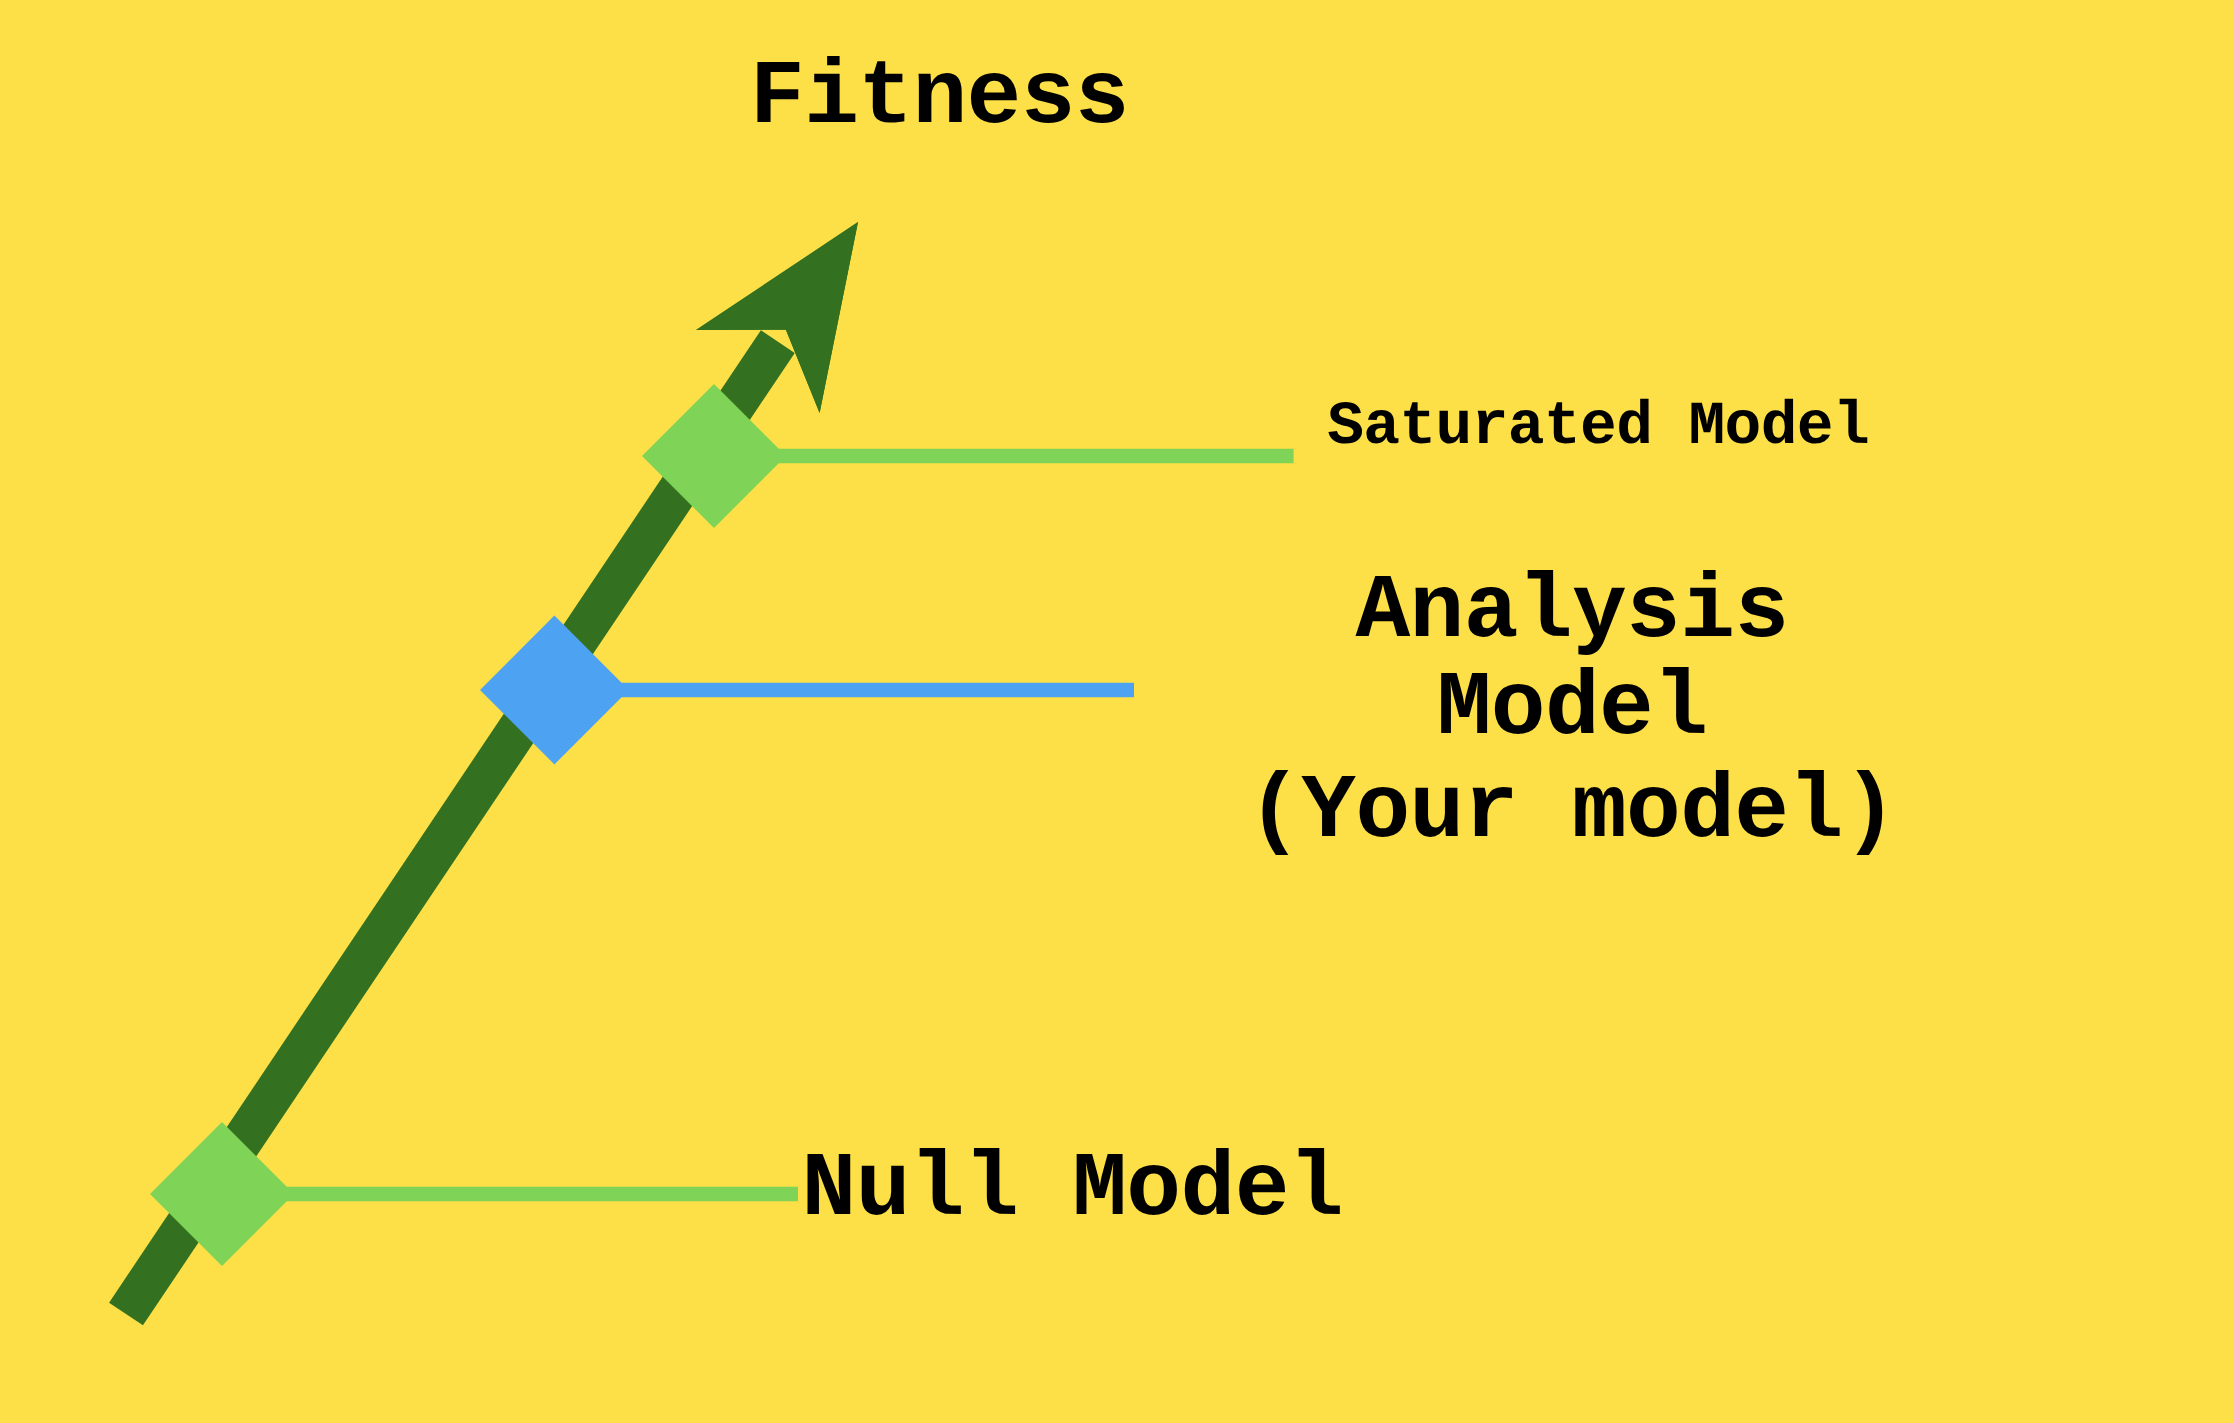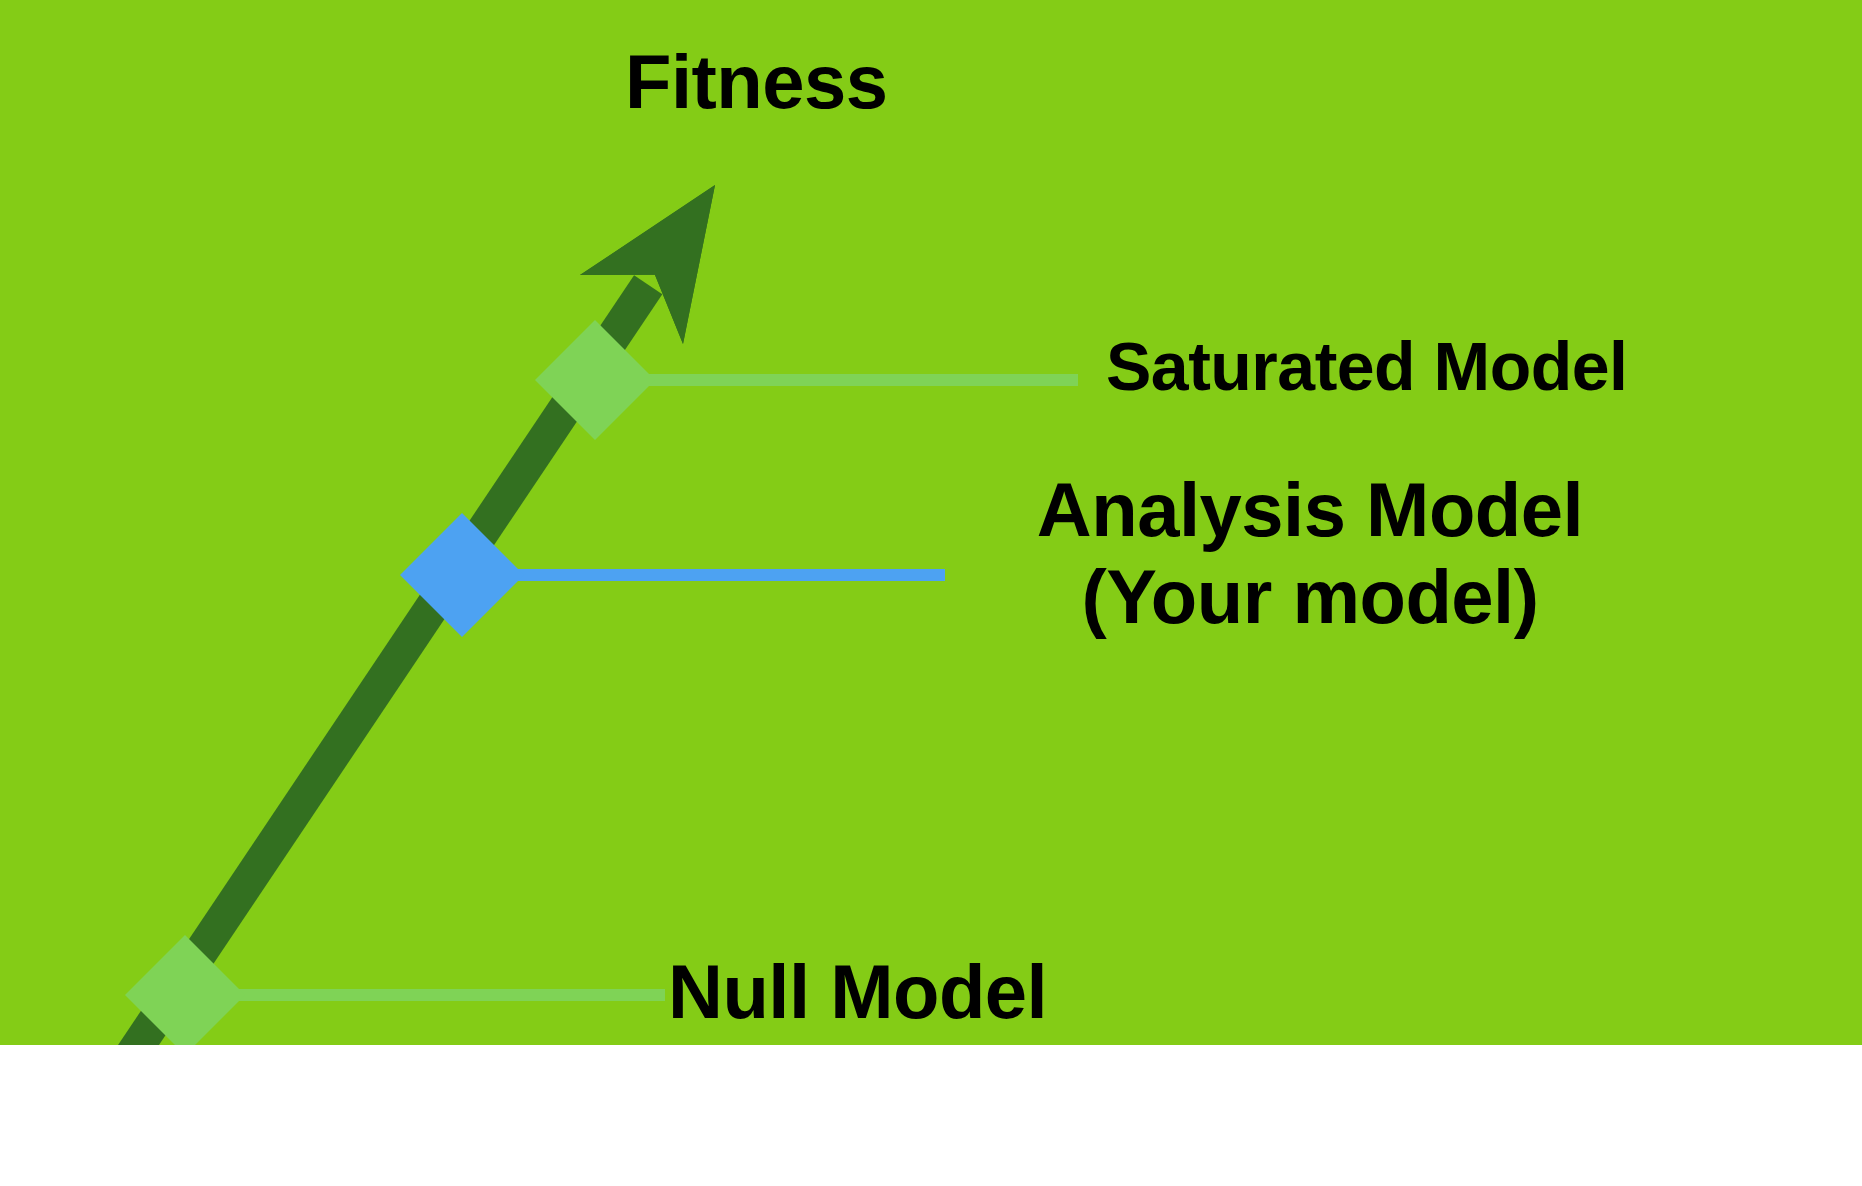--- a/index.html
+++ b/index.html
@@ -7,23 +7,24 @@
     margin: 0;
     padding: 0;
     background: #ffffff;
   }
   body {
     font-family: "Liberation Sans", sans-serif;
   }
   #stage {
     position: relative;
     width: 1862px;
-    height: 1045px;
-    background: #84cc16;
+    height: 1186px;
+    background: #fde047;
     overflow: hidden;
+    font-family: Liberation Mono, monospace;
   }
   #diagram-svg {
     position: absolute;
     left: 0;
     top: 0;
     width: 1862px;
     height: 1186px;
   }
   .label {
     position: absolute;
@@ -38,21 +39,21 @@
     top: 42px;
     width: 1862px;
     text-align: left;
     padding-left: 625px;
     box-sizing: border-box;
     font-size: 76px;
   }
   #saturated-label {
     left: 1106px;
     top: 330px;
-    font-size: 68px;
+    font-size: 51px;
   }
   #analysis-label {
     left: 1000px;
     top: 470px;
     width: 620px;
     text-align: center;
     white-space: normal;
   }
   #analysis-label .line {
     display: block;

